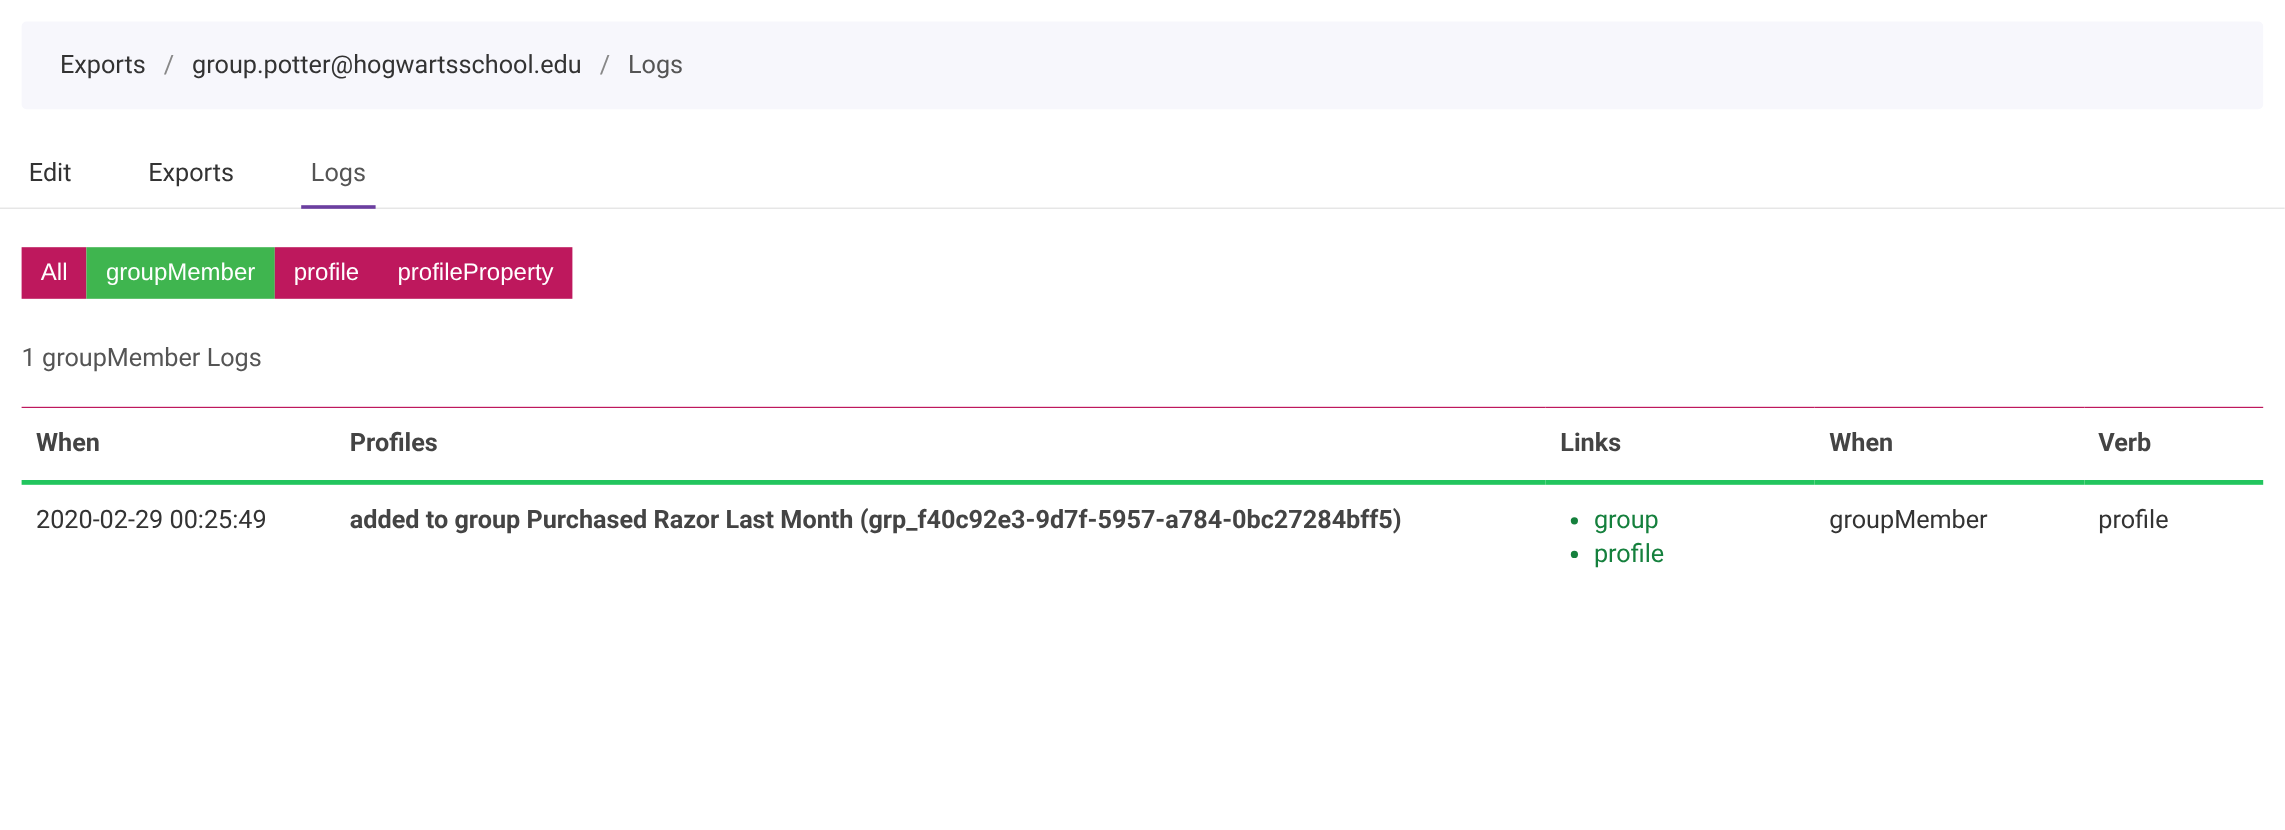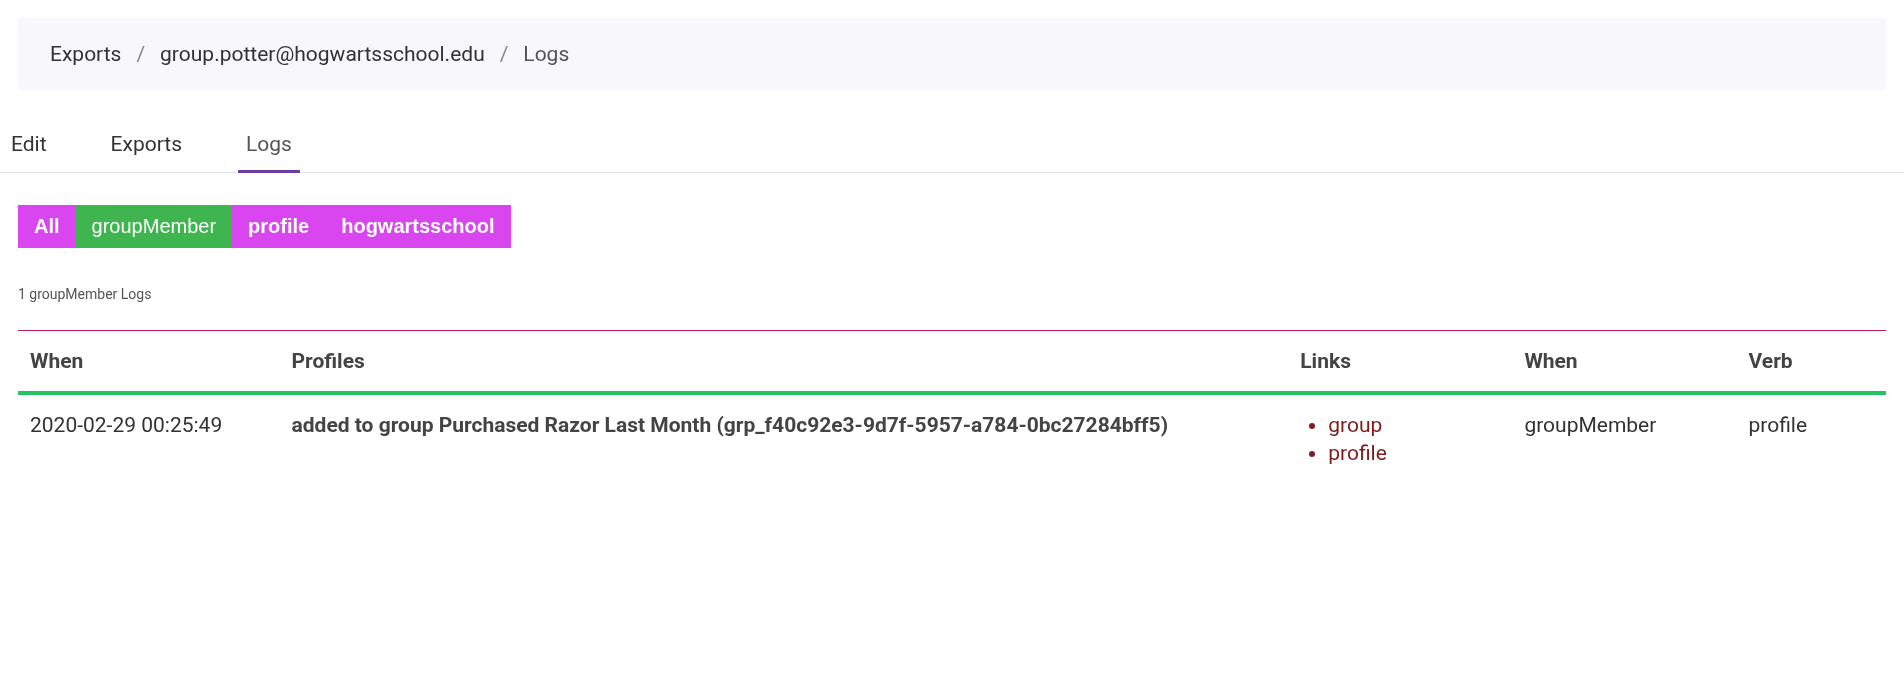--- a/index.html
+++ b/index.html
@@ -30,21 +30,21 @@
       color: #888;
       margin: 0 10px;
       font-size: 21px;
     }
     .breadcrumb-current {
       color: #555;
     }
     .tabs {
       display: flex;
       border-bottom: 1px solid #e0e0e0;
-      padding: 0 3px;
+      padding: 0 16px;
       margin-top: 28px;
       gap: 48px;
     }
     .tab {
       padding: 14px 8px;
       cursor: pointer;
       font-size: 21px;
       color: #333;
       border-bottom: 3px solid transparent;
       margin-bottom: -1px;
@@ -59,29 +59,28 @@
     }
     .filter-btn {
       padding: 10px 16px;
       color: #fff;
       cursor: pointer;
       font-size: 20px;
       border: none;
       background: #2a9fd6;
     }
     .filter-btn.blue {
-      background: #d946ef;
-      font-weight: bold;
+      background: #be185d;
     }
     .filter-btn.green {
       background: #3fb54f;
     }
     .logs-count {
       margin: 38px 18px 4px 18px;
-      font-size: 14px;
+      font-size: 21px;
       color: #555;
     }
     .logs-table {
       width: calc(100% - 36px);
       margin: 28px 18px 0 18px;
       border-collapse: collapse;
     }
     .logs-table thead th {
       text-align: left;
       padding: 18px 12px;
@@ -101,21 +100,21 @@
     .logs-table .col-when { width: 14%; }
     .logs-table .col-message { width: 54%; font-weight: 700; color: #444; }
     .logs-table .col-links { width: 12%; }
     .logs-table .col-topic { width: 12%; }
     .logs-table .col-verb { width: 8%; }
     .links-list {
       list-style: disc;
       margin-left: 28px;
     }
     .links-list li {
-      color: #7f1d1d;
+      color: #15803d;
       margin-bottom: 4px;
     }
   </style>
 </head>
 <body>
 
 <div class="breadcrumb">
   <span class="breadcrumb-item">Exports</span>
   <span class="breadcrumb-separator">/</span>
   <span class="breadcrumb-item">group.potter@hogwartsschool.edu</span>
@@ -126,21 +125,21 @@
 <div class="tabs">
   <div class="tab">Edit</div>
   <div class="tab">Exports</div>
   <div class="tab active">Logs</div>
 </div>
 
 <div class="filter-buttons">
   <button class="filter-btn blue">All</button>
   <button class="filter-btn green">groupMember</button>
   <button class="filter-btn blue">profile</button>
-  <button class="filter-btn blue">hogwartsschool</button>
+  <button class="filter-btn blue">profileProperty</button>
 </div>
 
 <div class="logs-count">1 groupMember Logs</div>
 
 <table class="logs-table">
   <thead>
     <tr>
       <th class="col-when">When</th>
       <th class="col-message">Profiles</th>
       <th class="col-links">Links</th>

